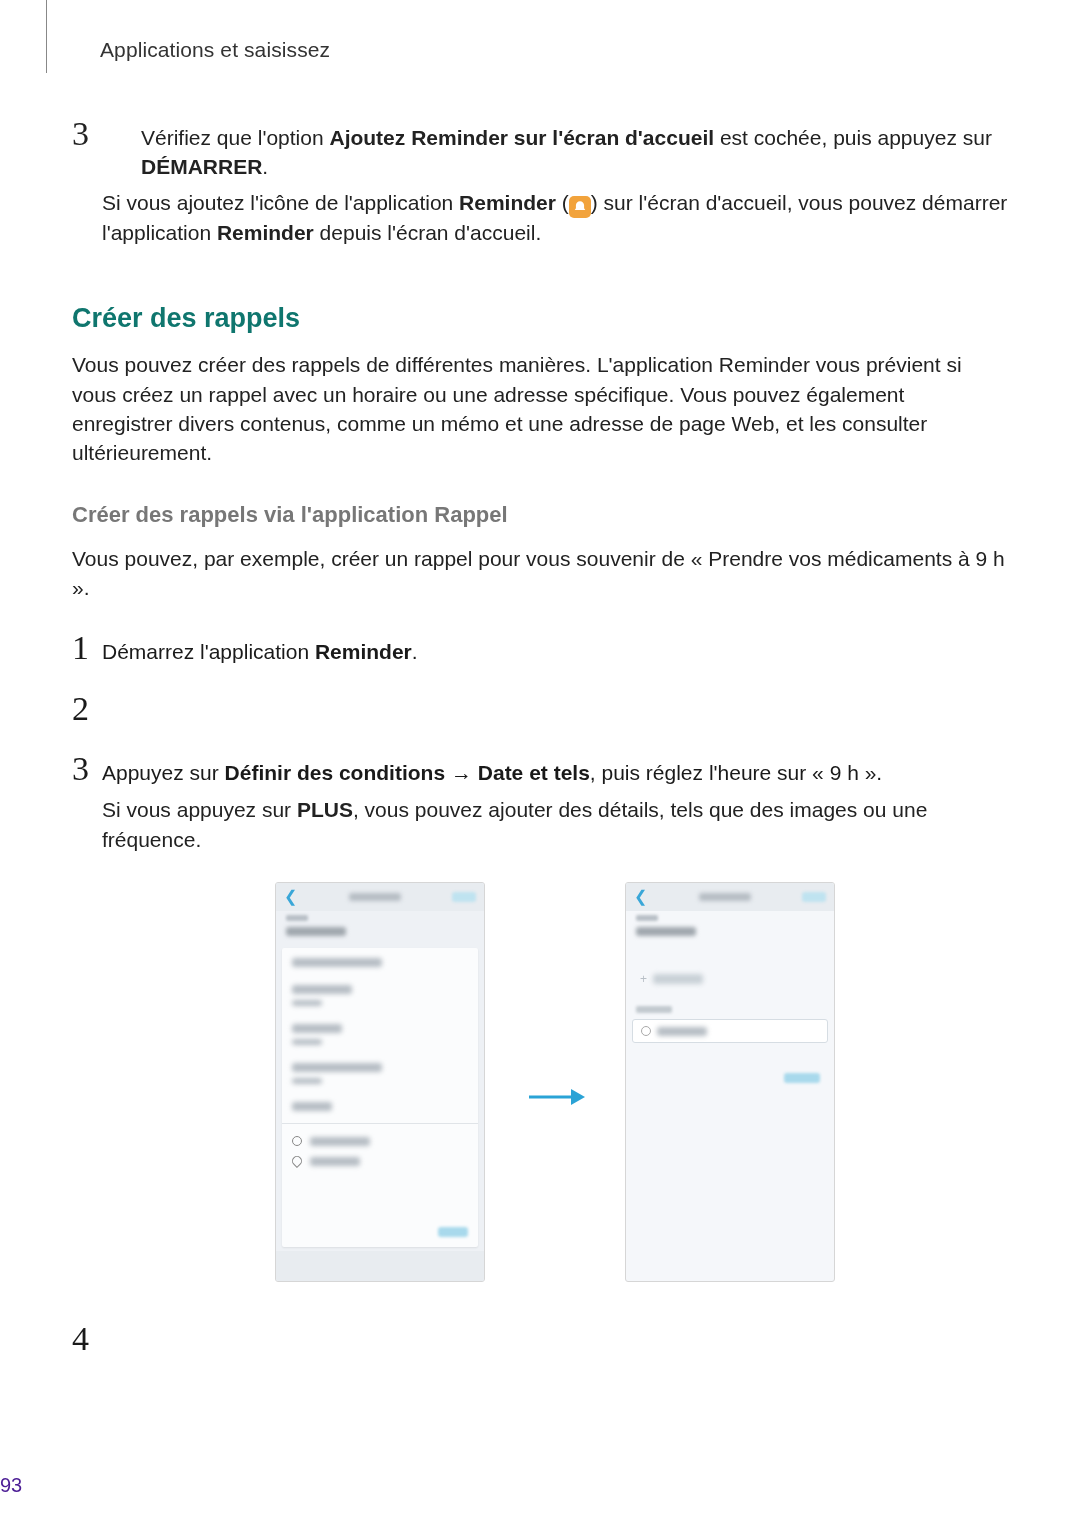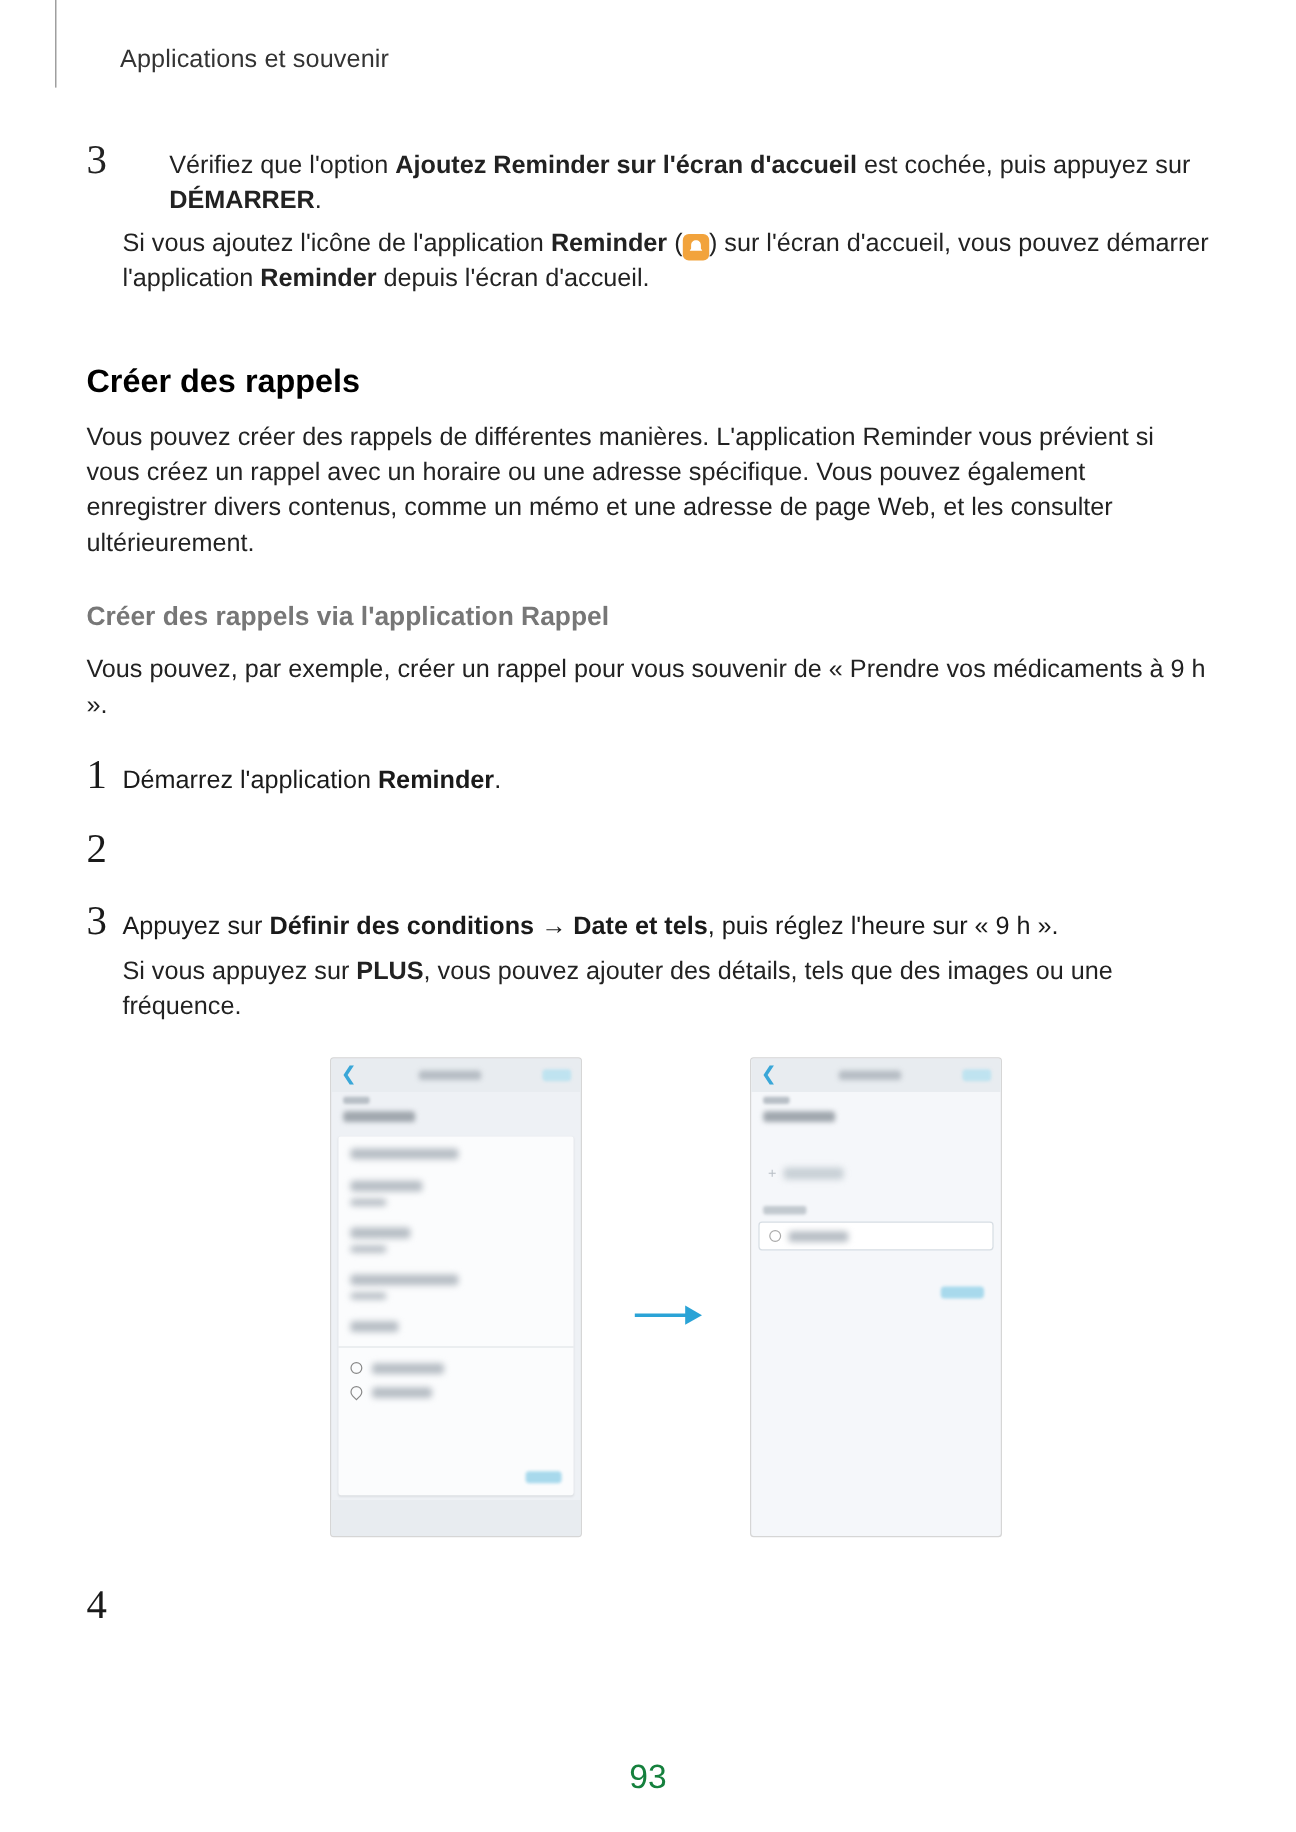--- a/index.html
+++ b/index.html
@@ -66,21 +66,21 @@
       vertical-align: -4px;
       align-items: center;
       justify-content: center;
     }
     .reminder-icon svg { width: 14px; height: 14px; }
     h2.section {
       font-size: 27px;
       font-weight: 700;
       margin-top: 56px;
       margin-bottom: 16px;
-      color: #000000;
+      color: #0f766e;
     }
     .para {
       font-size: 21px;
       line-height: 1.4;
       color: #222;
     }
     .subhead {
       font-size: 22px;
       font-weight: 700;
       color: #777;
@@ -196,32 +196,31 @@
     .phone-bottom { height: 30px; background: #e8ecf0; }
     .arrow-wrap {
       display: flex; align-items: center; justify-content: center;
       margin-top: 30px;
     }
     .arrow-svg { width: 60px; height: 24px; }
     .page-number {
       position: absolute;
       bottom: 30px;
       left: 0; right: 0;
-      text-align: center;
-      font-size: 28px;
-      color: #15803d;
+      font-size: 20px;
+      color: #4c1d95;
     }
     .step4 { margin-top: 40px; }
   </style>
 </head>
 <body>
 
 <div class="page-rule"></div>
 
-<div class="header">Applications et souvenir</div>
+<div class="header">Applications et saisissez</div>
 
 <div class="num-step">
   <div class="num">3</div>
   <div class="body">
     <span>Vérifiez que l'option </span><span class="b">Ajoutez Reminder sur l'écran d'accueil</span><span> est cochée, puis appuyez sur </span><br><span class="b">DÉMARRER</span><span>.</span>
   </div>
 </div>
 
 <div class="indent-para">
   <span>Si vous ajoutez l'icône de l'application </span><span class="b">Reminder</span><span> (</span><span class="reminder-icon">

